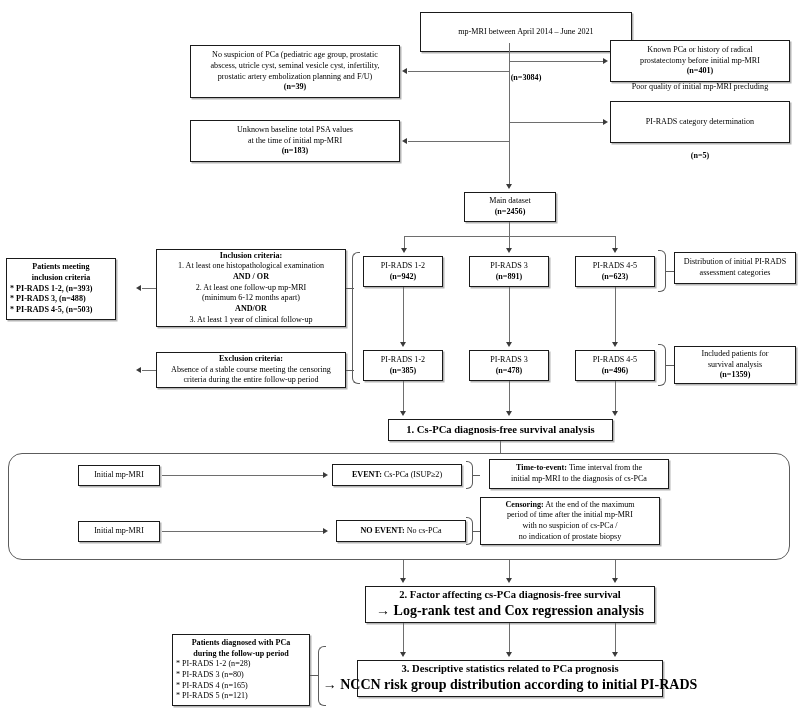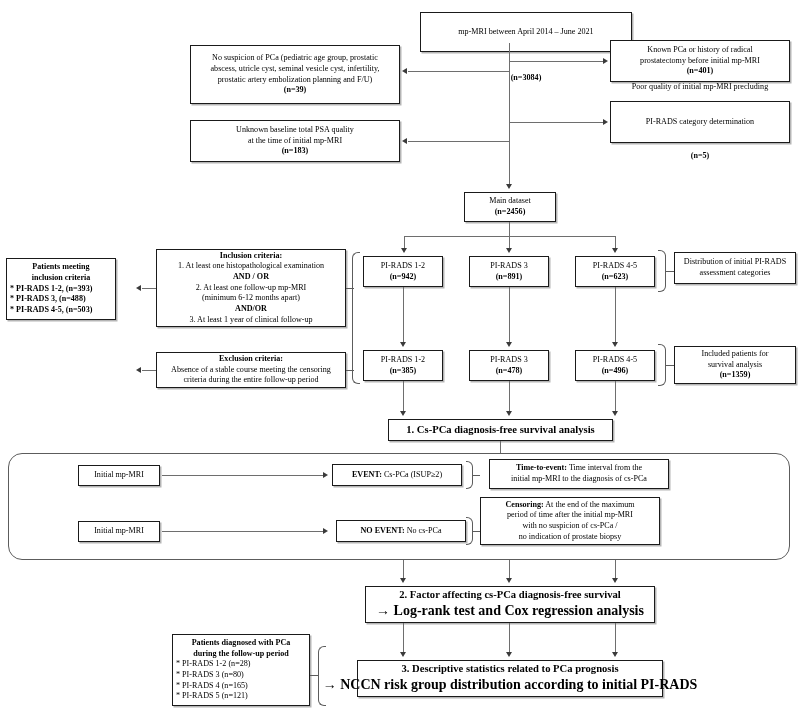--- a/index.html
+++ b/index.html
@@ -102,21 +102,21 @@
 
   <div class="box" style="left:420px; top:12px; width:212px; height:40px;gap:36px;">
     <span class="ln">Patients who underwent at least one</span>
     <span class="ln">mp-MRI between April 2014 – June 2021</span>
     <span class="ln b">(n=3084)</span>
   </div>
 
   <div class="ln-v" style="left:509px; top:43px; height:143px;"></div>
   <div class="arrow down" style="left:506px; top:184px;"></div>
 
-  <div class="box" style="left:190px; top:45px; width:210px; height:59px;">
+  <div class="box" style="left:190px; top:45px; width:210px; height:53px;">
     <span class="ln">No suspicion of PCa (pediatric age group, prostatic</span>
     <span class="ln">abscess, utricle cyst, seminal vesicle cyst, infertility,</span>
     <span class="ln">prostatic artery embolization planning and F/U)</span>
     <span class="ln b">(n=39)</span>
   </div>
   <div class="ln-h" style="left:408px; top:71px; width:101px;"></div>
   <div class="arrow left" style="left:402px; top:68px;"></div>
 
   <div class="box" style="left:610px; top:40px; width:180px; height:42px;">
     <span class="ln">Known PCa or history of radical</span>
@@ -128,21 +128,21 @@
 
   <div class="box" style="left:610px; top:101px; width:180px; height:42px;gap:24px;">
     <span class="ln">Poor quality of initial mp-MRI precluding</span>
     <span class="ln">PI-RADS category determination</span>
     <span class="ln b">(n=5)</span>
   </div>
   <div class="ln-h" style="left:509px; top:122px; width:94px;"></div>
   <div class="arrow right" style="left:603px; top:119px;"></div>
 
   <div class="box" style="left:190px; top:120px; width:210px; height:42px;">
-    <span class="ln">Unknown baseline total PSA quality</span>
+    <span class="ln">Unknown baseline total PSA values</span>
     <span class="ln">at the time of initial mp-MRI</span>
     <span class="ln b">(n=183)</span>
   </div>
   <div class="ln-h" style="left:408px; top:141px; width:101px;"></div>
   <div class="arrow left" style="left:402px; top:138px;"></div>
 
   <div class="box" style="left:464px; top:192px; width:92px; height:30px;">
     <span class="ln">Main dataset</span>
     <span class="ln b">(n=2456)</span>
   </div>

